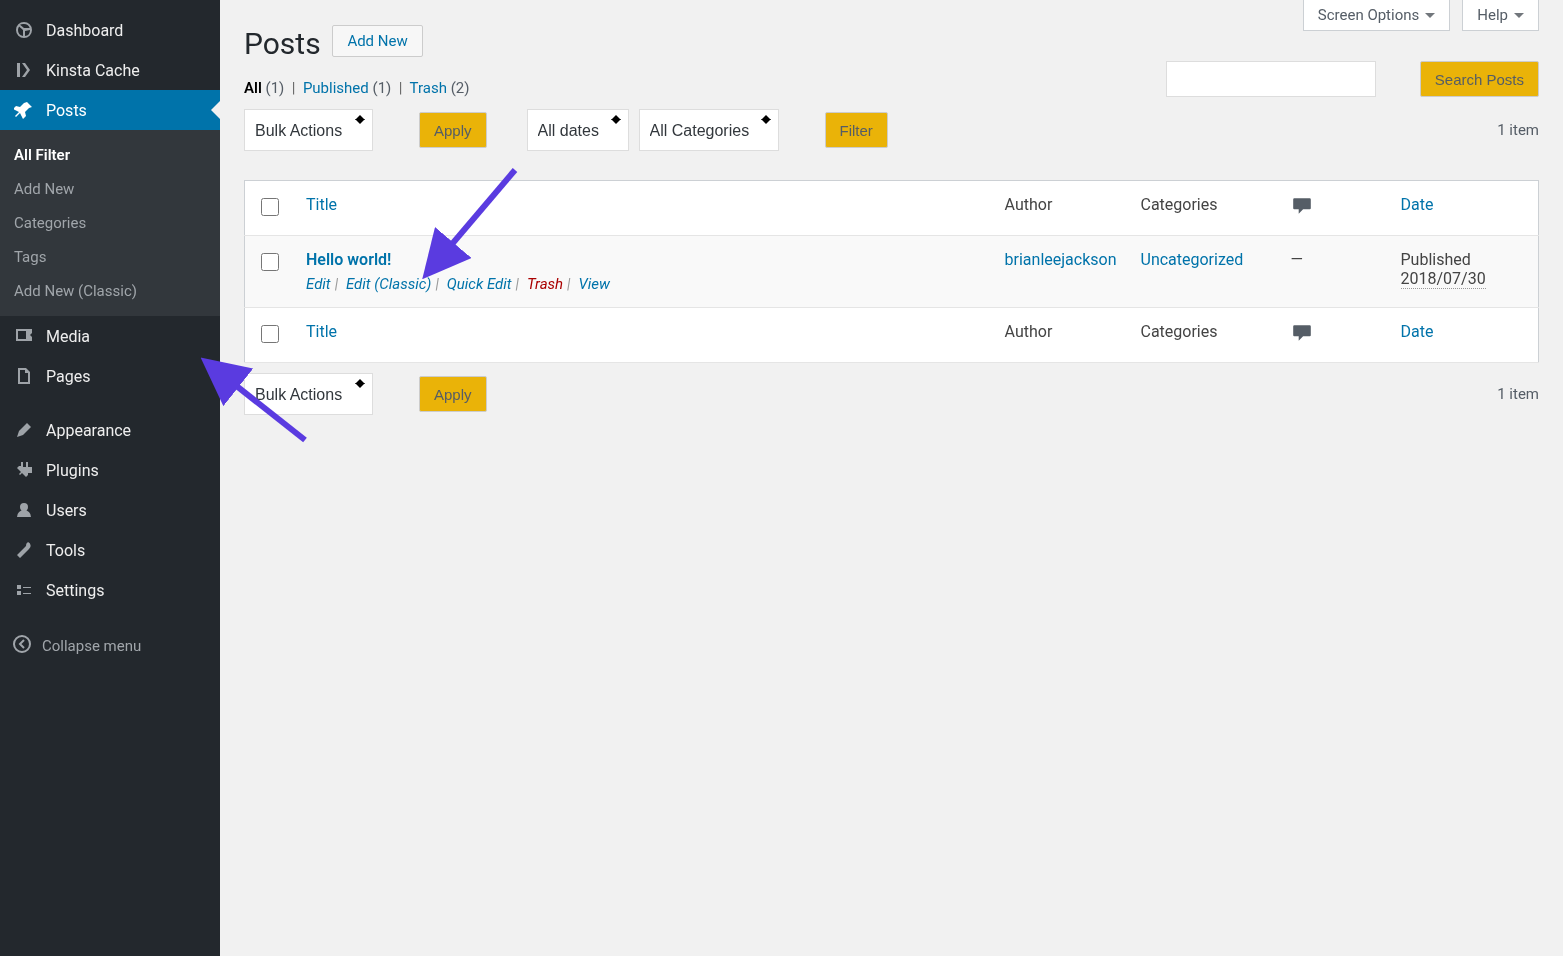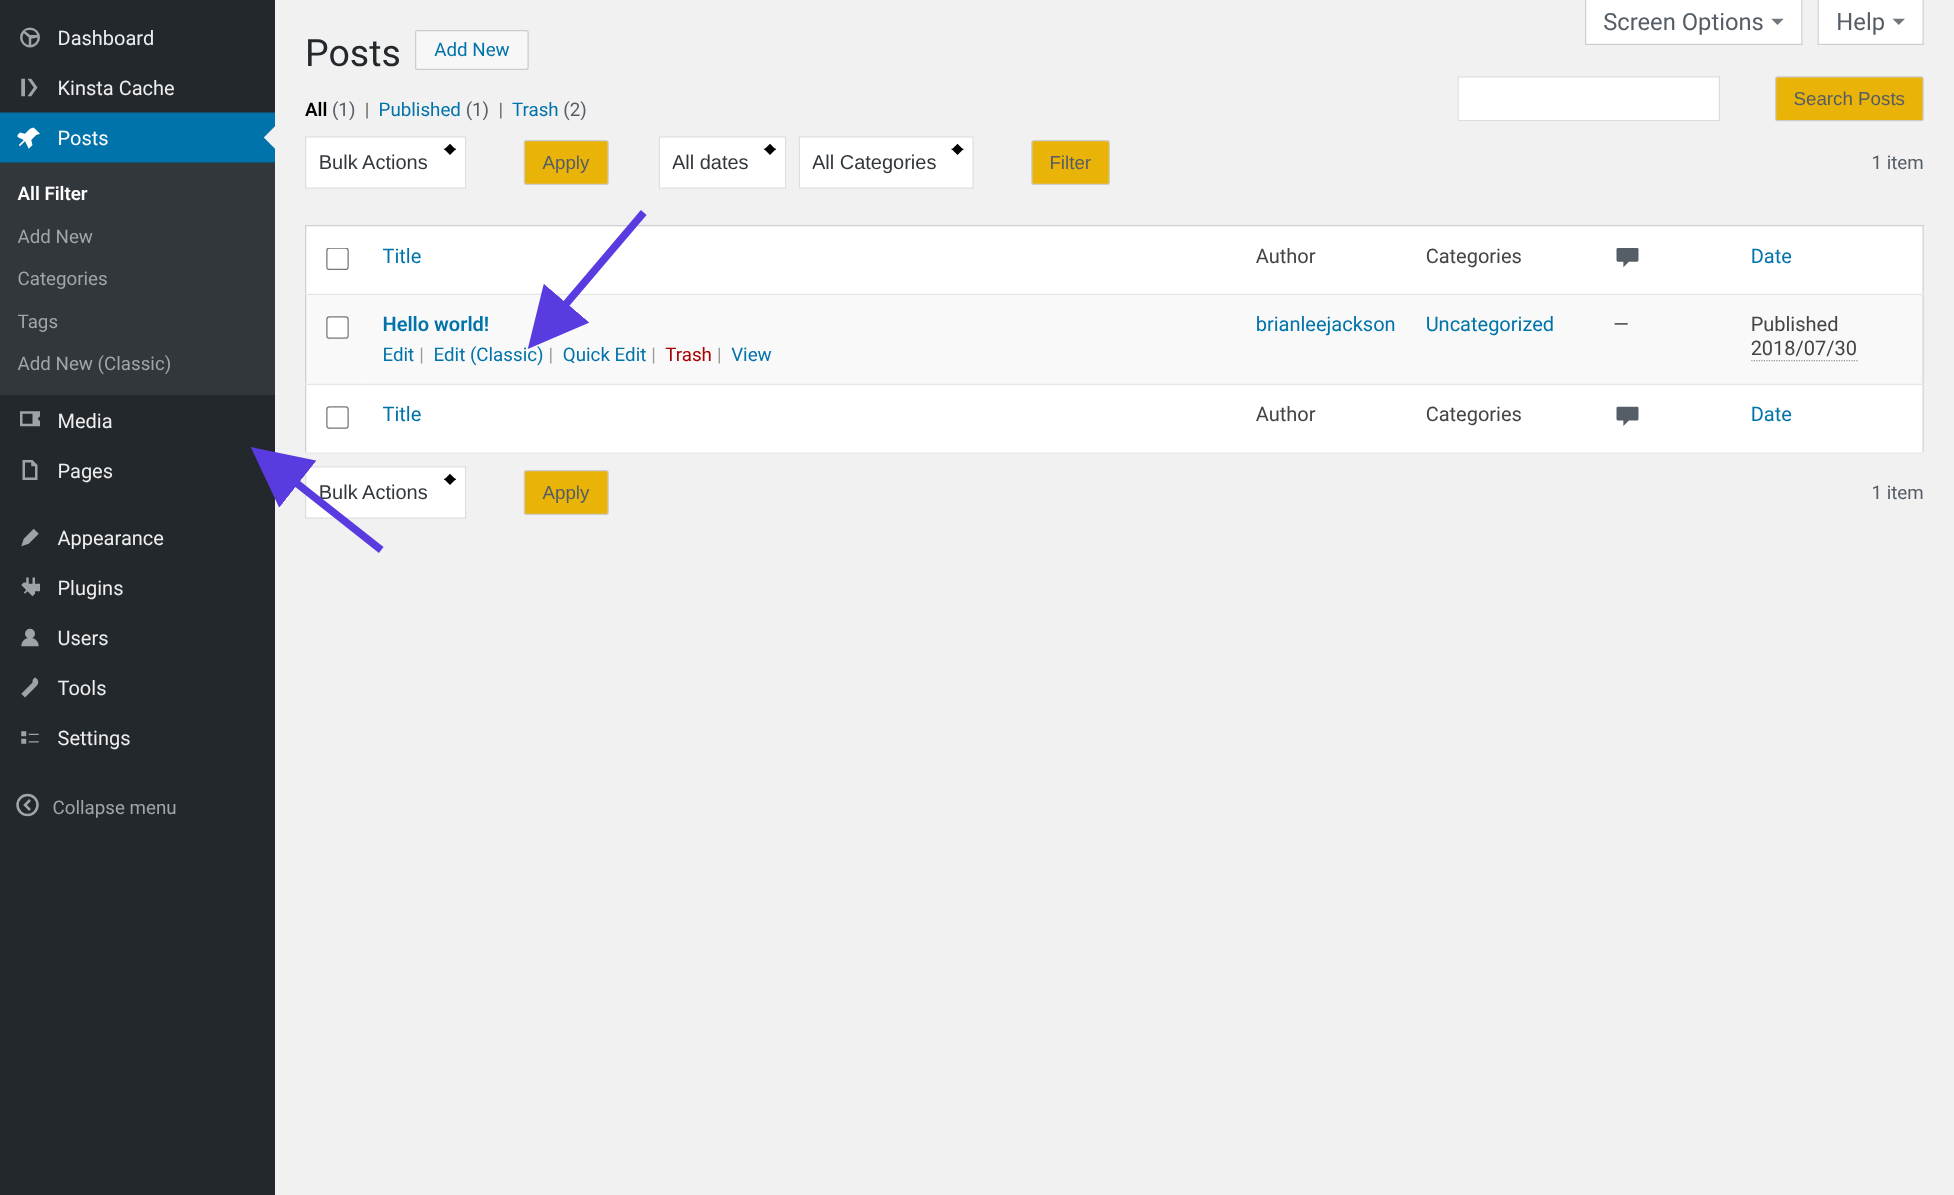--- a/index.html
+++ b/index.html
@@ -95,21 +95,21 @@
     position:absolute;
     top:0; right:24px;
     display:flex;
     gap: 12px;
   }
   .top-tab {
     border:1px solid #ccd0d4;
     border-top:none;
     background:#fff;
     padding: 6px 14px;
-    font-size:19px;
+    font-size:15px;
     color:#555d66;
     cursor:pointer;
     display:flex;
     align-items:center;
     gap:6px;
   }
   .triangle-down {
     width:0;height:0;
     border:5px solid transparent;
     border-top-color:#72777c;
@@ -224,21 +224,21 @@
     font-size:16px;
     vertical-align:top;
     border-bottom:1px solid #e5e5e5;
   }
   table.wp-list th { font-weight:400; }
   table.wp-list th a { color: var(--wp-link); cursor:pointer; }
   table.wp-list td.cb, table.wp-list th.cb { width:30px; }
   table.wp-list input[type=checkbox]{ width:18px;height:18px; }
   .row-title { color: var(--wp-link); font-weight:600; cursor:pointer; }
   .row-actions { margin-top:6px; font-size:15px; }
-  .row-actions span { color: var(--wp-link); cursor:pointer; }
+  .row-actions span { color: var(--wp-link); cursor:pointer;font-style:italic; }
   .row-actions .sep { color:#999; margin:0 4px; }
   .row-actions .trash { color: var(--wp-red); }
   .link { color: var(--wp-link); cursor:pointer; }
   .date-cell { font-size:15px; }
   .date-cell .stamp { border-bottom:1px dotted #999; cursor:help; }
 
   tfoot th { border-top:1px solid var(--wp-border); border-bottom:none;}
 
   
   .arrow {

